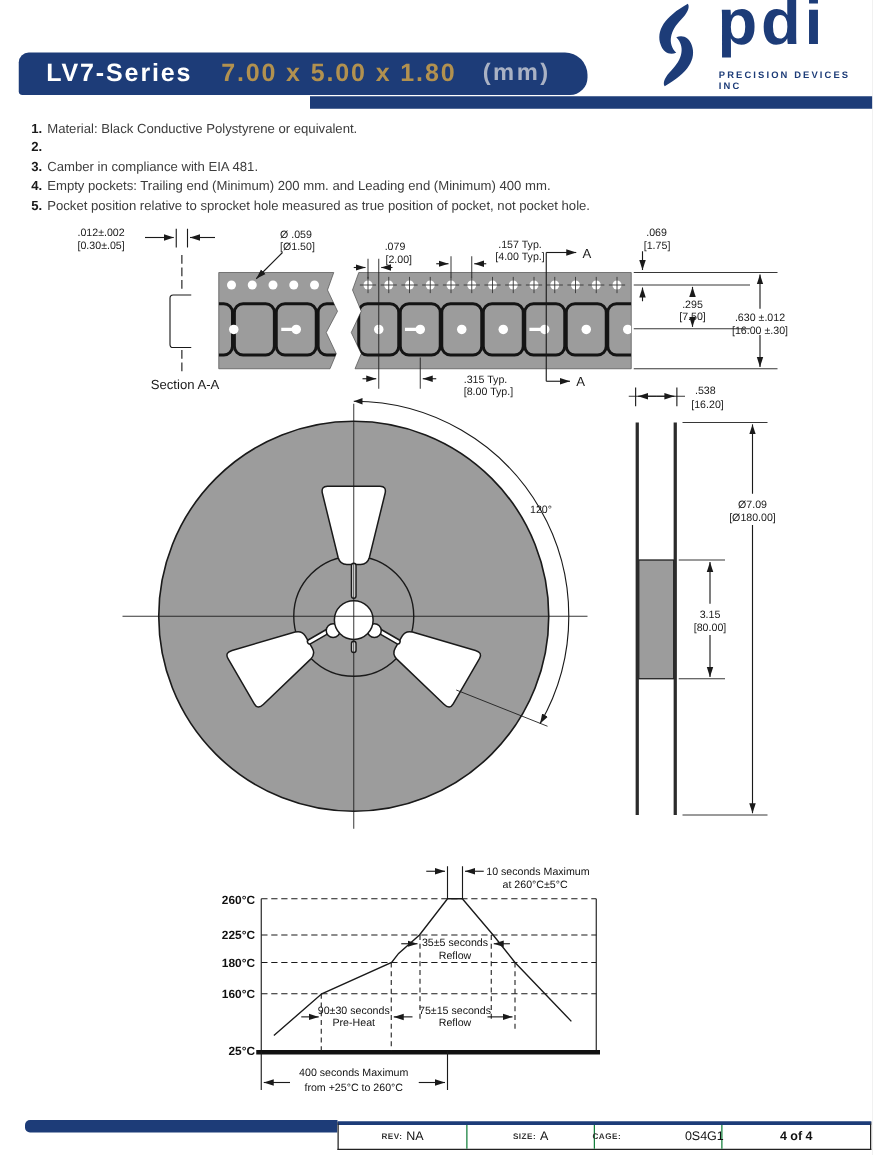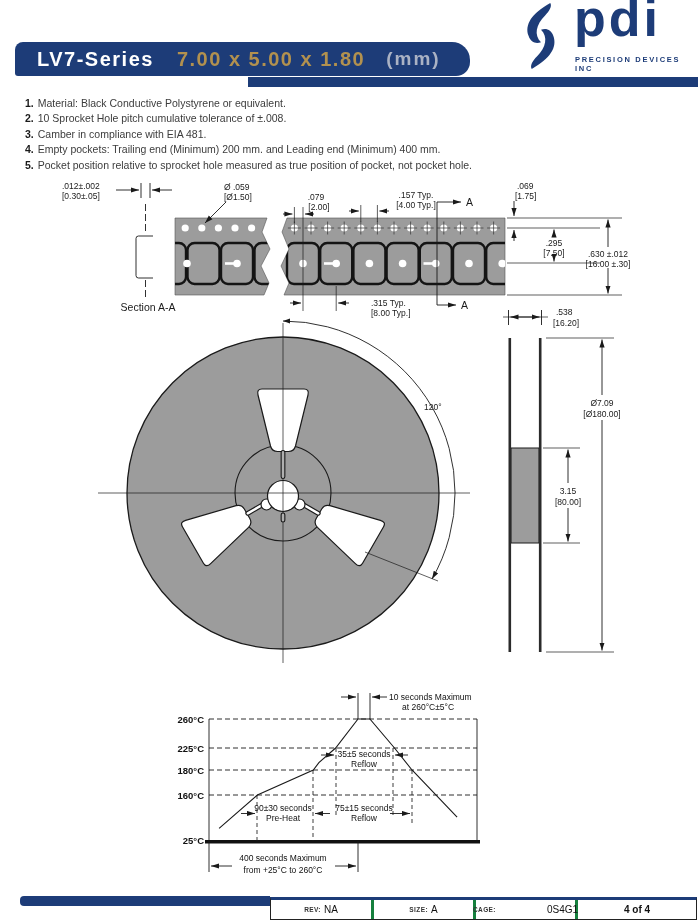--- a/index.html
+++ b/index.html
@@ -29,21 +29,21 @@
   .dash{stroke-dasharray:5 3;}
   .cdash{stroke-dasharray:4 3;stroke-width:0.85;}
   text.dt{font-size:8.5px;fill:#1a1a1a;font-family:"Liberation Sans",sans-serif;}
   text.sec{font-size:10.5px;fill:#1a1a1a;}
   text.yt{font-size:9.5px;font-weight:bold;fill:#111;}
   text.ct{font-size:8.5px;fill:#111;}
   
   .fbar{position:absolute;left:20px;top:896px;width:250px;height:10px;border-radius:4px 0 0 4px;}
   .ftable{position:absolute;left:270px;top:897px;width:425px;height:19px;display:flex;
           border:1px solid #222;border-top:3px solid #1d3c78;background:#fff;}
-  .fcell{display:flex;align-items:center;justify-content:center;border-right:3px solid #15803d;box-sizing:border-box;}
+  .fcell{display:flex;align-items:center;justify-content:center;border-right:1px solid #15803d;box-sizing:border-box;}
   .fcell:last-child{border-right:none;}
   .flabel{font-size:6.5px;font-weight:bold;color:#333;letter-spacing:0.4px;margin-right:3px;}
   .fvalue{font-size:10px;color:#111;}
   .fpage{font-size:10px;font-weight:bold;color:#111;}
 </style>
 </head>
 <body>
 
 <div class="page">
 
@@ -62,21 +62,20 @@
     <div class="logo-tag" style="color:#1d3c78;">PRECISION DEVICES INC</div>
   </div>
 
   <div class="notes">
     <div class="note">
         <span class="num">1.</span>
         <span>Material: Black Conductive Polystyrene or equivalent.</span>
       </div>
     <div class="note">
         <span class="num">2.</span>
-        <span>10 Sprocket Hole pitch cumulative tolerance of ±.008.</span>
       </div>
     <div class="note">
         <span class="num">3.</span>
         <span>Camber in compliance with EIA 481.</span>
       </div>
     <div class="note">
         <span class="num">4.</span>
         <span>Empty pockets: Trailing end (Minimum) 200 mm. and Leading end (Minimum) 400 mm.</span>
       </div>
     <div class="note">

